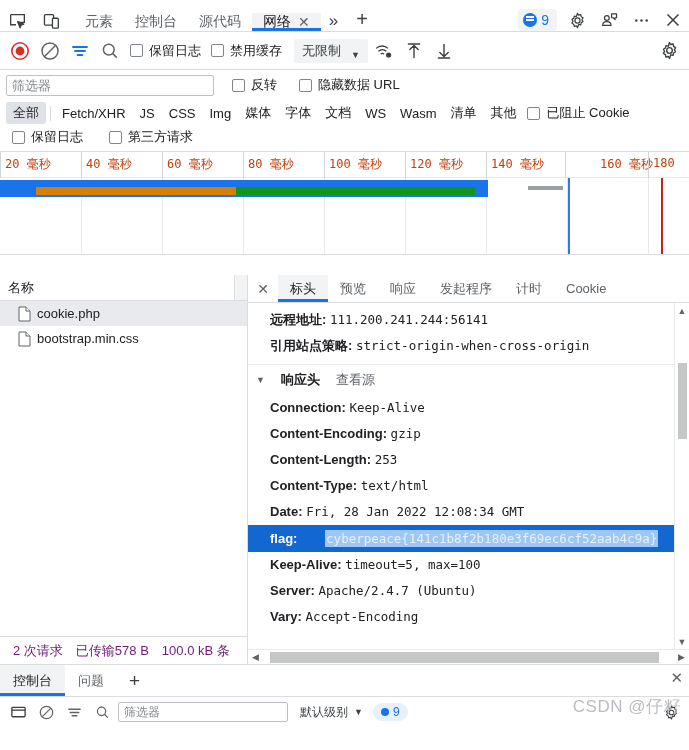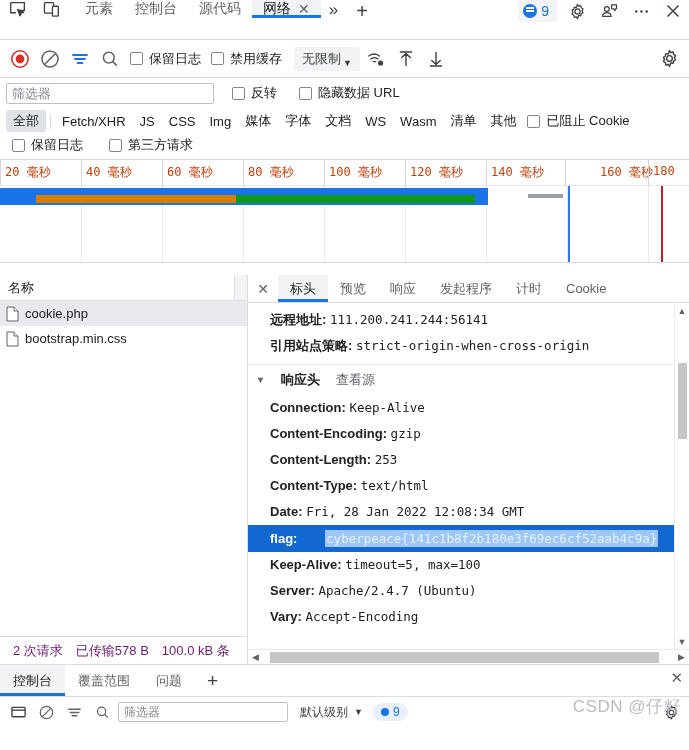--- a/index.html
+++ b/index.html
@@ -10,21 +10,21 @@
     background: #ffffff;
     font-family: "Liberation Sans", "DejaVu Sans", sans-serif;
     font-size: 13px;
     color: #202124;
     -webkit-font-smoothing: antialiased;
   }
   #app { width: 689px; height: 750px; position: relative; background:#fff; }
 
   
   .tabstrip {
-    height: 40px; display: flex; align-items: flex-start;
+    height: 32px; display: flex; align-items: flex-end;
     border-bottom: 1px solid #dadce0; background: #fff;
   }
   .tb-icon {
     width: 34px; display: flex; align-items: center; justify-content: center;
     cursor: pointer; color: #3c4043;
   }
   .panel-tabs { display: flex; align-items: stretch; margin-left: 6px; }
   .panel-tab {
     display: flex; align-items: center; padding: 0 11px;
     font-size: 14px; color: #5f6368; cursor: pointer; position: relative;
@@ -60,21 +60,21 @@
   }
   .nettoolbar .ic { width: 28px; height: 28px; display:flex; align-items:center;
       justify-content:center; cursor:pointer; color:#5f6368;}
   .chk { display: inline-flex; align-items: center; gap: 6px; cursor: pointer;
       font-size: 13px; color: #202124; padding: 0 4px;}
   .box {
     width: 13px; height: 13px; border: 1px solid #80868b; border-radius: 2px;
     background: #fff; display: inline-block; flex: none;
   }
   .throttle {
-    display: flex; align-items: flex-end; gap: 2px; background: #f1f3f4;
+    display: flex; align-items: flex-end; gap: 10px; background: #f1f3f4;
     border-radius: 2px; padding: 3px 8px; margin-left: 6px; cursor: pointer;
     font-size: 13px; color: #3c4043;
   }
   .caret { font-size: 9px; color:#3c4043; }
   .nettoolbar .spacer { flex: 1; }
 
   
   .filterrow {
     height: 30px; display: flex; align-items: center; gap: 14px;
     padding: 0 6px; background: #fff;
@@ -122,21 +122,21 @@
   .main { position: absolute; left:0; right:0; top: 275px; bottom: 86px; display: flex; }
   .left-pane { width: 248px; border-right: 1px solid #dadce0; display:flex; flex-direction:column; background:#fff;}
   .lp-head {
     height: 26px; display: flex; align-items: center; padding-left: 8px;
     font-size: 13px; color: #202124; border-bottom: 1px solid #dadce0; position:relative;
   }
   .lp-head .sb { position:absolute; right:0; top:0; bottom:0; width:13px; background:#f1f3f4;
       border-left:1px solid #e0e0e0;}
   .req-list { flex: 1; overflow: hidden; }
   .req-item {
-    height: 25px; display: flex; align-items: center; gap: 6px; padding-left: 6px;
+    height: 25px; display: flex; align-items: center; gap: 6px; padding-left: 18px;
     font-size: 13px; color: #202124; cursor: pointer;
   }
   .req-item.selected { background: #e8eaed; }
   .doc-ic { width: 13px; height: 16px; position: relative; flex: none; }
   .doc-ic svg { display:block; }
   .statusbar {
     height: 28px; border-top: 1px solid #dadce0; display: flex; align-items: center;
     gap: 13px; padding-left: 13px; font-size: 13px; color: #701a75; white-space:nowrap;
     overflow:hidden;
   }
@@ -556,21 +556,20 @@
           <div style="flex:1"></div>
           <div class="sb-arrow" style="width:15px">▶</div>
         </div>
       </div>
     </div>
   </div>
 
   <div class="drawer">
     <div class="drawer-tabs">
       <div class="dwtab active">控制台</div>
-      <div class="dwtab">覆盖范围</div>
       <div class="dwtab">问题</div>
       <div class="dw-plus">+</div>
       <div class="dw-close">✕</div>
     </div>
     <div class="console-toolbar">
       <div class="ic">
         <svg width="17" height="17" viewBox="0 0 18 18" fill="none" stroke="#3c4043" stroke-width="1.4">
           <rect x="2" y="3.5" width="14" height="10" rx="1"></rect>
             <path d="M2 6.5h14"></path>
         </svg>

